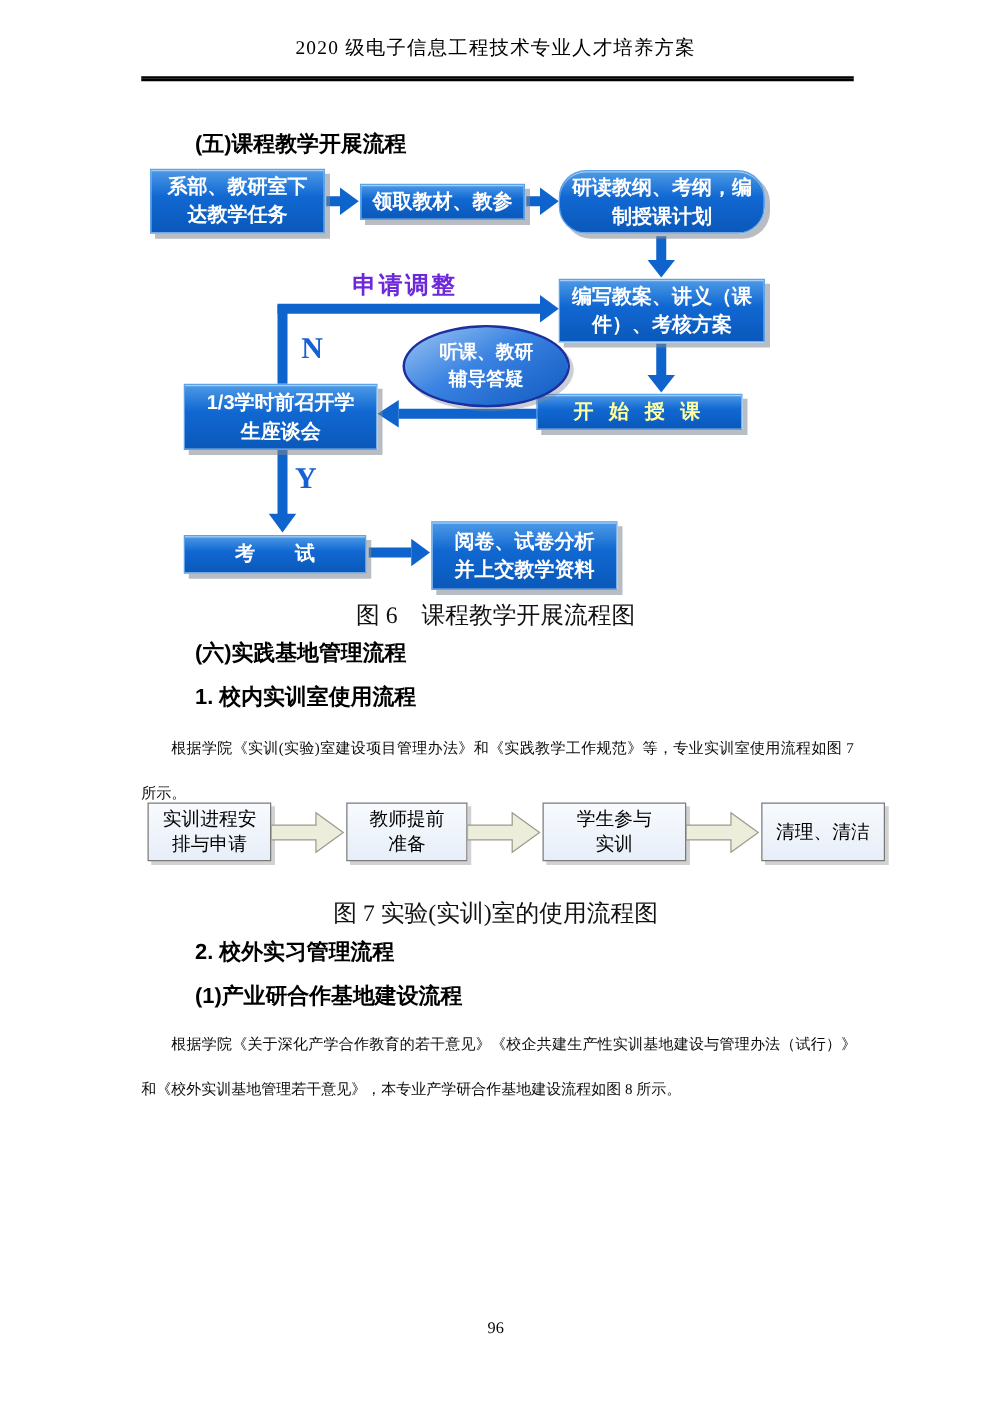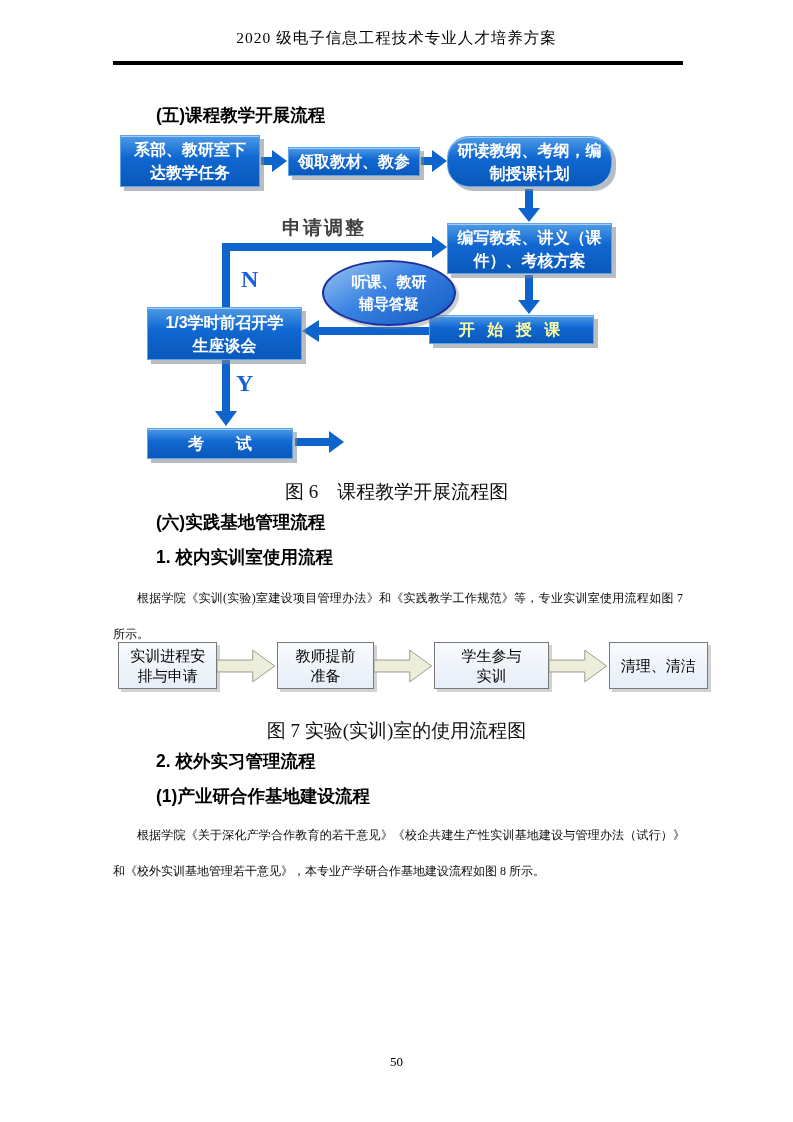--- a/index.html
+++ b/index.html
@@ -47,21 +47,21 @@
   .hd-l{width:0;height:0;border-right:17px solid var(--blue);
         border-top:11px solid transparent;border-bottom:11px solid transparent;}
   .hd-d{width:0;height:0;border-top:14px solid var(--blue);
         border-left:11px solid transparent;border-right:11px solid transparent;}
   .line-v{position:absolute;width:8px;background:var(--blue);z-index:2;}
   .tri-d{position:absolute;width:0;height:0;border-top:15px solid var(--blue);
          border-left:11px solid transparent;border-right:11px solid transparent;z-index:2;}
 
   .nyl{position:absolute;color:#1661d6;font-family:"Liberation Serif","DejaVu Serif",serif;
        font-size:24px;font-weight:bold;z-index:4;}
-  .adj{position:absolute;color:#404040;font-weight:bold;font-size:19px;letter-spacing:2px;
+  .adj{position:absolute;color:#6d28d9;font-weight:bold;font-size:19px;letter-spacing:2px;
        font-family:"Liberation Sans","DejaVu Sans",sans-serif;z-index:4;}
 
   
   .f7{position:absolute;display:flex;align-items:center;justify-content:space-between;}
   .fbox{height:47px;border:1px solid #7a7a7a;
         background:linear-gradient(180deg,#f8fbfe 0%,#e7eef8 100%);
         box-shadow:3px 3px 0 #d2d2d2;display:flex;align-items:center;justify-content:center;
         text-align:center;font-size:15px;line-height:20px;white-space:pre-line;color:#000;}
   .f7 svg{display:block;}
 
@@ -134,20 +134,22 @@
   <div class="tri-d" style="left:215px;top:411px;"></div>
   <div class="nyl" style="left:236px;top:370px;">Y</div>
 
   <div class="fc-box" style="left:147px;top:428px;width:146px;height:31px;">考　　试</div>
 
   <div class="ba-r" style="left:295px;top:431px;width:49px;height:22px;">
     <div class="sh-h"></div>
     <div class="hd-r"></div>
   </div>
 
+  <div class="fc-box" style="left:345px;top:417px;width:149px;height:55px;">阅卷、试卷分析
+并上交教学资料</div>
 
   <div class="cap" style="top:479px;">图 6　课程教学开展流程图</div>
 
   <div class="h1" style="left:156px;top:510px;">(六)实践基地管理流程</div>
   <div class="h1" style="left:156px;top:545px;">1. 校内实训室使用流程</div>
 
   <div class="para" style="left:113px;top:580px;width:570px;">根据学院《实训(实验)室建设项目管理办法》和《实践教学工作规范》等，专业实训室使用流程如图 7 所示。</div>
 
   <div class="f7" style="left:118px;top:642px;width:590px;height:47px;">
     <div class="fbox" style="width:100px;">实训进程安
@@ -168,15 +170,15 @@
     <div class="fbox" style="width:100px;">清理、清洁</div>
   </div>
 
   <div class="cap" style="top:718px;">图 7 实验(实训)室的使用流程图</div>
 
   <div class="h1" style="left:156px;top:749px;">2. 校外实习管理流程</div>
   <div class="h1" style="left:156px;top:784px;">(1)产业研合作基地建设流程</div>
 
   <div class="para" style="left:113px;top:817px;width:572px;">根据学院《关于深化产学合作教育的若干意见》《校企共建生产性实训基地建设与管理办法（试行）》和《校外实训基地管理若干意见》，本专业产学研合作基地建设流程如图 8 所示。</div>
 
-  <div class="pageno">50</div>
+  <div class="pageno">96</div>
 
 </div>
 
 </body></html>

